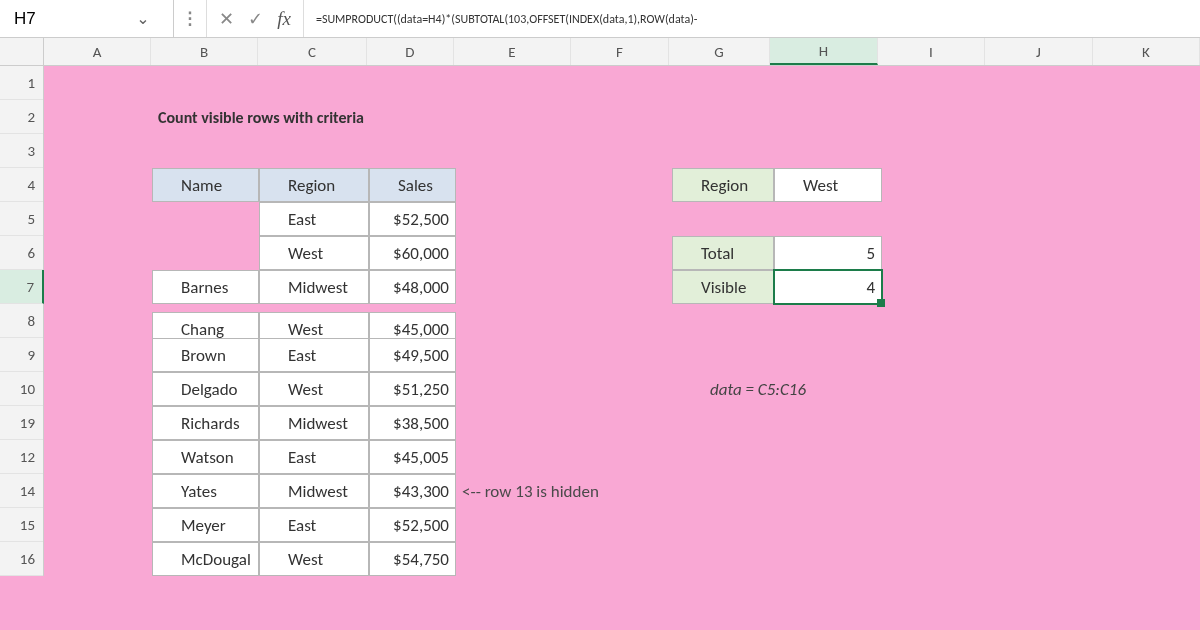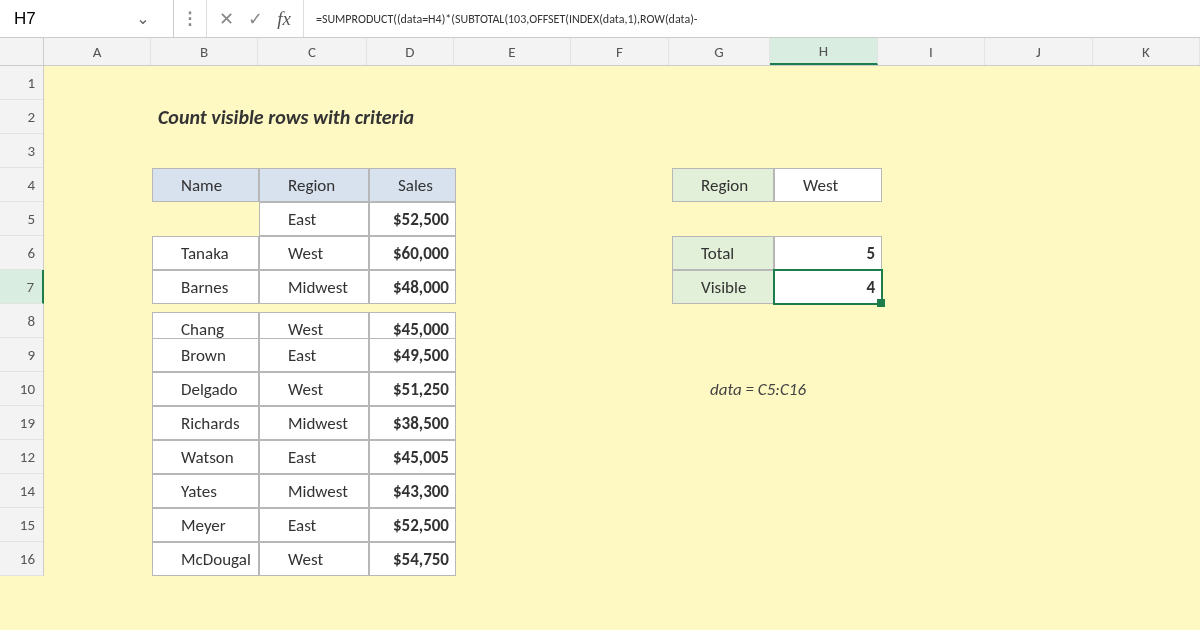--- a/index.html
+++ b/index.html
@@ -8,21 +8,21 @@
     font-family: Calibri, "Segoe UI", Arial, sans-serif;
     font-size: 17px;
     color: #333;
     background: #fff;
     overflow: hidden;
   }
   .app {
     width: 1200px;
     height: 630px;
     position: relative;
-    background: #fef9c3;
+    background: #f9a8d4;
   }
   
   .fbar {
     display: flex;
     align-items: stretch;
     height: 38px;
     border-bottom: 1px solid #ccc;
     background: #fff;
   }
   .namebox-wrap {
@@ -154,39 +154,38 @@
     align-items: center;
     padding: 0 6px;
   }.r2{top:34px}.r4{top:102px}.r5{top:136px}
   .r6{top:170px}.r7{top:204px}.r8{top:246px}.r9{top:272px}.r10{top:306px}
   .r11{top:340px}.r12{top:374px}
   
   .r14{top:408px}.r15{top:442px}.r16{top:476px}
 
   .title {
     font-weight: bold;
-    font-size: 20px;
+    font-size: 16px;
     white-space: nowrap;
-    font-style: italic;
   }
 
   
   .tblcell {
     border: 1px solid #b7b7b7;
     background: #fff;
     padding-left: 28px;
   }
   .tblhdr {
     background: #d8e2ef;
     font-weight: 500;
   }
   .greenhdr {
     background: #e2efd9;
   }
-  .right { justify-content: flex-end; font-weight: bold; }
+  .right { justify-content: flex-end; }
 
   .sel-cell {
     outline: 2.5px solid #1c7c4a;
     outline-offset: -1px;
     z-index: 5;
   }
   .sel-handle {
     position: absolute;
     width: 8px; height: 8px;
     background: #1c7c4a;
@@ -264,21 +263,20 @@
 
       <div class="cell colB r2 title" style="width:400px">Count visible rows with criteria</div>
 
       <div class="cell tblcell tblhdr colB r4">Name</div>
       <div class="cell tblcell tblhdr colC r4">Region</div>
       <div class="cell tblcell tblhdr colD r4">Sales</div>
 
       <div class="cell tblcell colC r5">East</div>
       <div class="cell tblcell colD r5 right">$52,500</div>
 
-      <div class="cell tblcell colB r6">Tanaka</div>
       <div class="cell tblcell colC r6">West</div>
       <div class="cell tblcell colD r6 right">$60,000</div>
 
       <div class="cell tblcell colB r7">Barnes</div>
       <div class="cell tblcell colC r7">Midwest</div>
       <div class="cell tblcell colD r7 right">$48,000</div>
 
       <div class="cell tblcell colB r8">Chang</div>
       <div class="cell tblcell colC r8">West</div>
       <div class="cell tblcell colD r8 right">$45,000</div>
@@ -315,19 +313,20 @@
       <div class="cell tblcell colH r4">West</div>
 
       <div class="cell tblcell greenhdr colG r6">Total</div>
       <div class="cell tblcell colH r6 right">5</div>
       <div class="cell tblcell greenhdr colG r7">Visible</div>
       <div class="cell tblcell colH r7 right sel-cell">
         <span>4</span>
         <span class="sel-handle"></span>
       </div>
 
+      <div class="cell colE r14 note" style="width:220px">&lt;-- row 13 is hidden</div>
 
       <div class="cell colG r10 datadef" style="width:220px">data = C5:C16</div>
 
     </div>
   </div>
 
 </div>
 
 </body></html>

